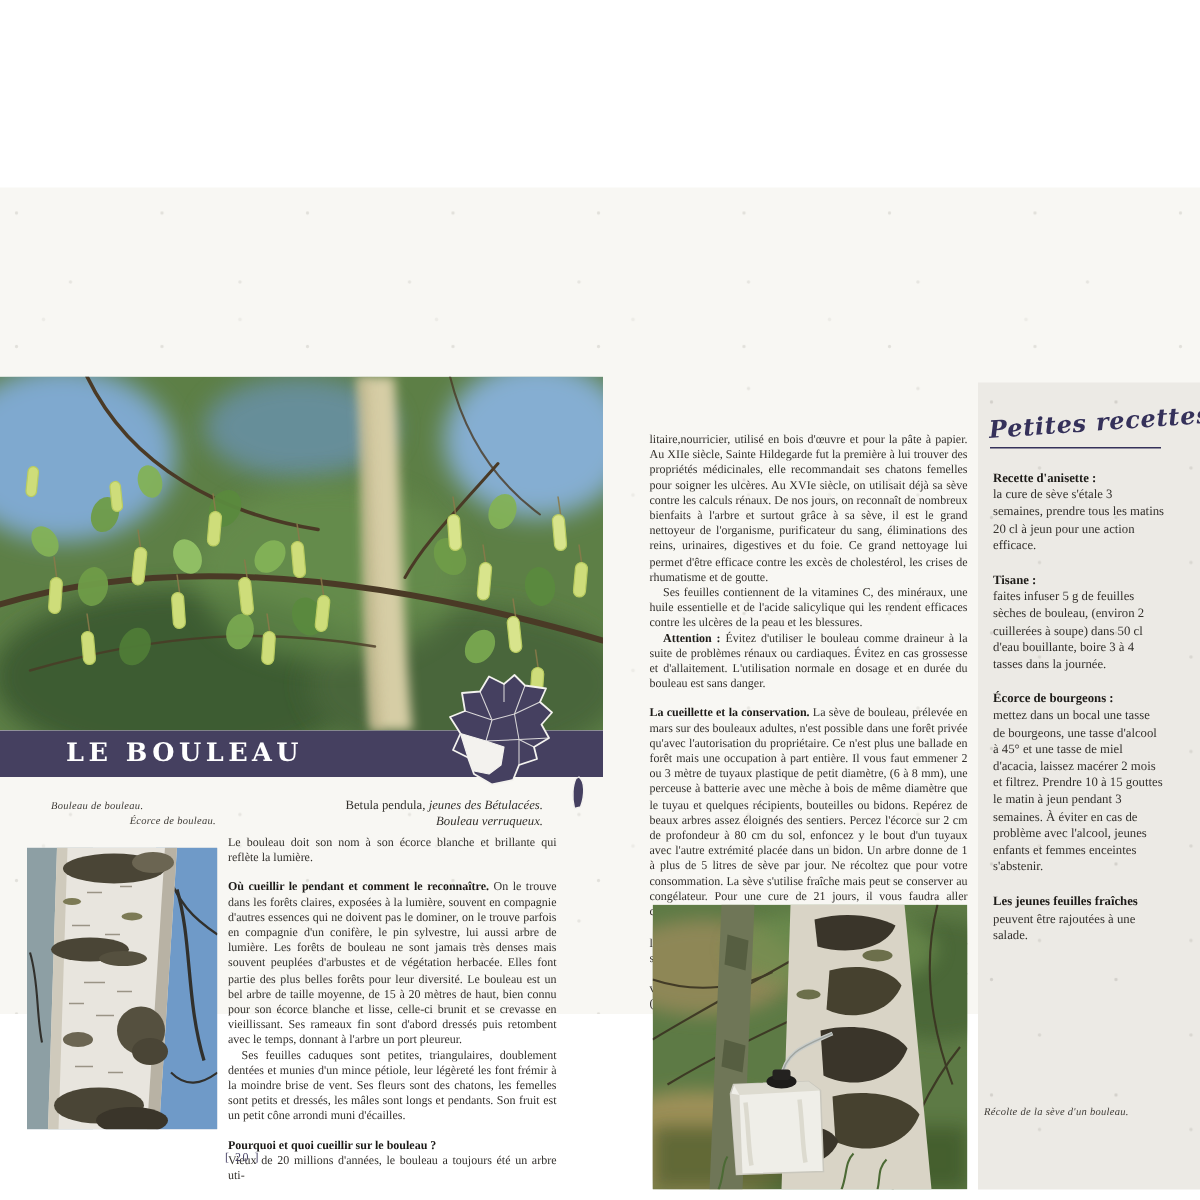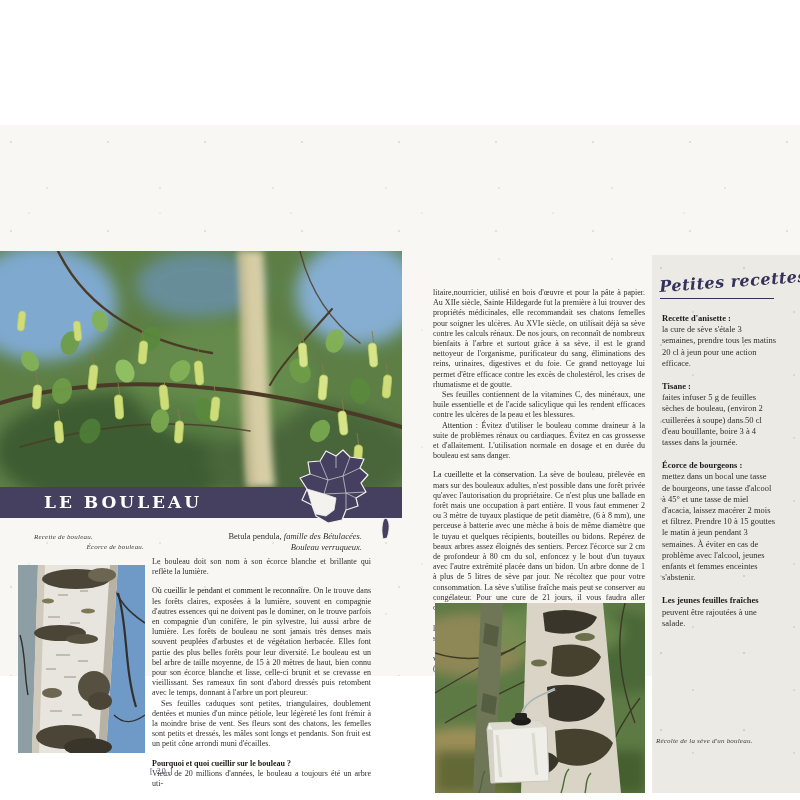--- a/index.html
+++ b/index.html
@@ -32,21 +32,21 @@
   .species{position:absolute;left:190px;top:406px;width:172px;text-align:right;
     font-size:8.5px;line-height:11px;color:#33302c;}
   .species .ital{font-style:italic;}
   
   .col{position:absolute;font-size:8px;line-height:10.2px;text-align:justify;color:#33302c;}
   .col-left{left:152px;top:432px;width:219px;}
   .col-right{left:433px;top:163px;width:212px;}
   .para{margin:0;}
   .para.gap{margin-top:9px;}
   .para.indent{text-indent:9px;}
-  .lead{font-weight:normal;color:#1c1a17;margin-top:40px;}
+  .lead{font-weight:bold;color:#1c1a17;margin-top:40px;}
   .qhead{margin:9px 0 0 0;font-weight:bold;color:#1c1a17;}
   .pagenum{position:absolute;left:150px;top:642px;width:140px;text-align:left;
     font-size:8px;color:#4a4568;letter-spacing:1px;}
   
   .sap{left:435px;top:478px;width:210px;height:190px;}
   
   .sidebar{position:absolute;left:652px;top:130px;width:148px;height:538px;background:#eceae5;
     background-image:
       radial-gradient(circle at 9px 13px, rgba(80,75,65,.16) .8px, transparent 1.4px),
       radial-gradient(circle at 41px 57px, rgba(80,75,65,.12) .8px, transparent 1.4px),
@@ -163,21 +163,21 @@
           <path d="M48,45 L48,62"></path>
           <path d="M58,50 L48,45"></path>
           <path d="M22,13 L30,32"></path>
           <path d="M62,20 L45,28"></path>
           <path d="M38,8 L38,20"></path>
         </g>
         <path d="M88,70 C92,73 92,82 89,90 L85,91 C83,83 84,75 86,71 Z" fill="#454060" stroke="#f3f2ee" stroke-width=".9"></path>
       </g>
     </svg>
 
-    <div class="cap cap-chaton">Recette de bouleau.</div>
+    <div class="cap cap-chaton">Bouleau de bouleau.</div>
     <div class="cap cap-ecorce">Écorce de bouleau.</div>
 
     <div class="photo bark">
       <svg width="127" height="188" viewBox="0 0 127 188">
         <rect width="127" height="188" fill="#7d97ae"></rect>
         <rect width="44" height="188" fill="#8fa0a2" opacity=".85"></rect>
         <rect x="86" width="41" height="188" fill="#6f9ac8"></rect>
         <g stroke="#31302c" fill="none">
           <path d="M100,28 C110,62 106,102 118,142" stroke-width="2.2"></path>
           <path d="M90,8 C100,38 112,48 127,58" stroke-width="1.6"></path>
@@ -210,21 +210,21 @@
             <path d="M32,146 h12"></path>
             <path d="M54,150 h10"></path>
           <path d="M40,30 h10"></path>
             <path d="M62,26 h8"></path>
         </g>
       </svg>
     </div>
 
     <div class="species">
       <div>
-        <span>Betula pendula,</span><span class="ital"> famille des Bétulacées.</span>
+        <span>Betula pendula,</span><span class="ital"> jeunes des Bétulacées.</span>
       </div>
       <div class="ital">Bouleau verruqueux.</div>
     </div>
 
     <div class="col col-left">
       <p class="para">Le bouleau doit son nom à son écorce blanche et brillante qui reflète la lumière.</p>
       <p class="para gap">
         <span class="lead">Où cueillir le pendant et comment le reconnaître.</span>
         <span>On le trouve dans les forêts claires, exposées à la lumière, souvent en compagnie d'autres essences qui ne doivent pas le dominer, on le trouve parfois en compagnie d'un conifère, le pin sylvestre, lui aussi arbre de lumière. Les forêts de bouleau ne sont jamais très denses mais souvent peuplées d'arbustes et de végétation herbacée. Elles font partie des plus belles forêts pour leur diversité. Le bouleau est un bel arbre de taille moyenne, de 15 à 20 mètres de haut, bien connu pour son écorce blanche et lisse, celle-ci brunit et se crevasse en vieillissant. Ses rameaux fin sont d'abord dressés puis retombent avec le temps, donnant à l'arbre un port pleureur.</span>
       </p>

